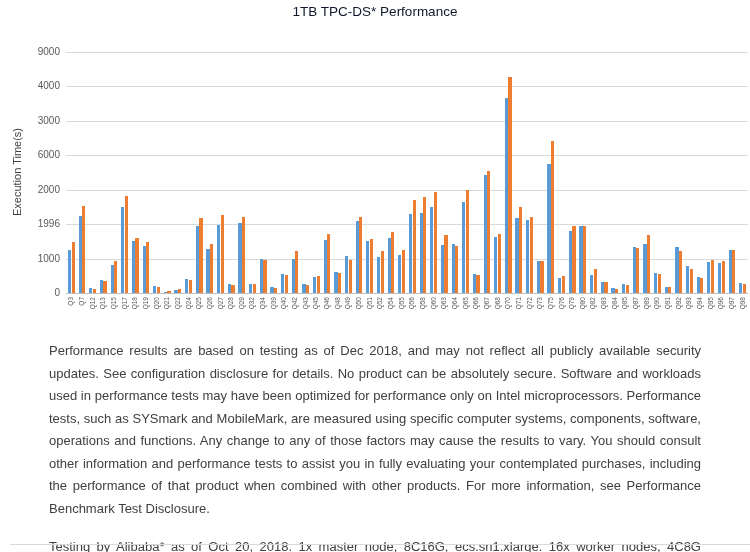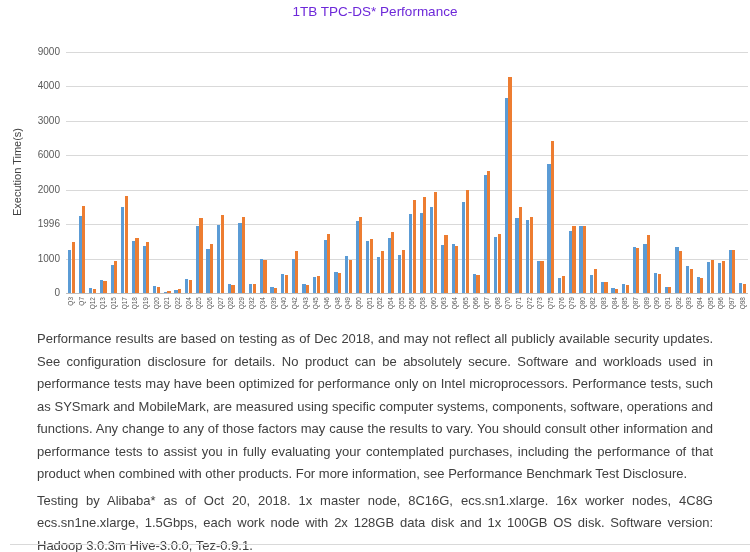--- a/index.html
+++ b/index.html
@@ -2,34 +2,34 @@
 <html><head>
 <meta charset="utf-8">
 <style>
   html,body{margin:0;padding:0;background:#fff;}
   body{width:750px;height:552px;overflow:hidden;font-family:"Liberation Sans",sans-serif;}
   .slide{position:relative;width:750px;height:552px;background:#fff;}
 
   
   .chart{position:absolute;left:0;top:0;width:750px;height:320px;}
   .chart-title{position:absolute;left:0;top:4px;width:750px;text-align:center;
-    font-size:13.5px;color:#6d28d9;}
+    font-size:13.5px;color:#0f172a;}
   .y-axis-title{position:absolute;left:17px;top:172px;transform:translate(-50%,-50%) rotate(-90deg);
     white-space:nowrap;font-size:11px;color:#404040;}
   .ytick{position:absolute;left:0;width:60px;text-align:right;font-size:10px;color:#595959;line-height:12px;}
   .plot{position:absolute;left:66px;top:52px;width:682px;height:241px;border-bottom:1px solid #bfbfbf;}
   .gridline{position:absolute;left:0;width:682px;height:1px;background:#d9d9d9;}
   .bar{position:absolute;bottom:0;width:3.2px;}
   .xtick{position:absolute;white-space:nowrap;font-size:6.5px;color:#595959;line-height:8px;
     transform:rotate(-90deg) translateX(-100%);transform-origin:0 0;}
 
   
   .disclaimer{position:absolute;left:33px;top:324px;width:684px;
     font-size:13px;line-height:22.5px;color:#404040;text-align:justify;}
-  .disclaimer p{margin:4px;}
+  .disclaimer p{margin:16px;}
 
   .bottom-divider{position:absolute;left:10px;top:544px;width:740px;height:1px;background:#d9d9d9;}
 </style>
 </head>
 <body>
 
 <div class="slide">
 
   <div class="chart">
     <div class="chart-title">1TB TPC-DS* Performance</div>

